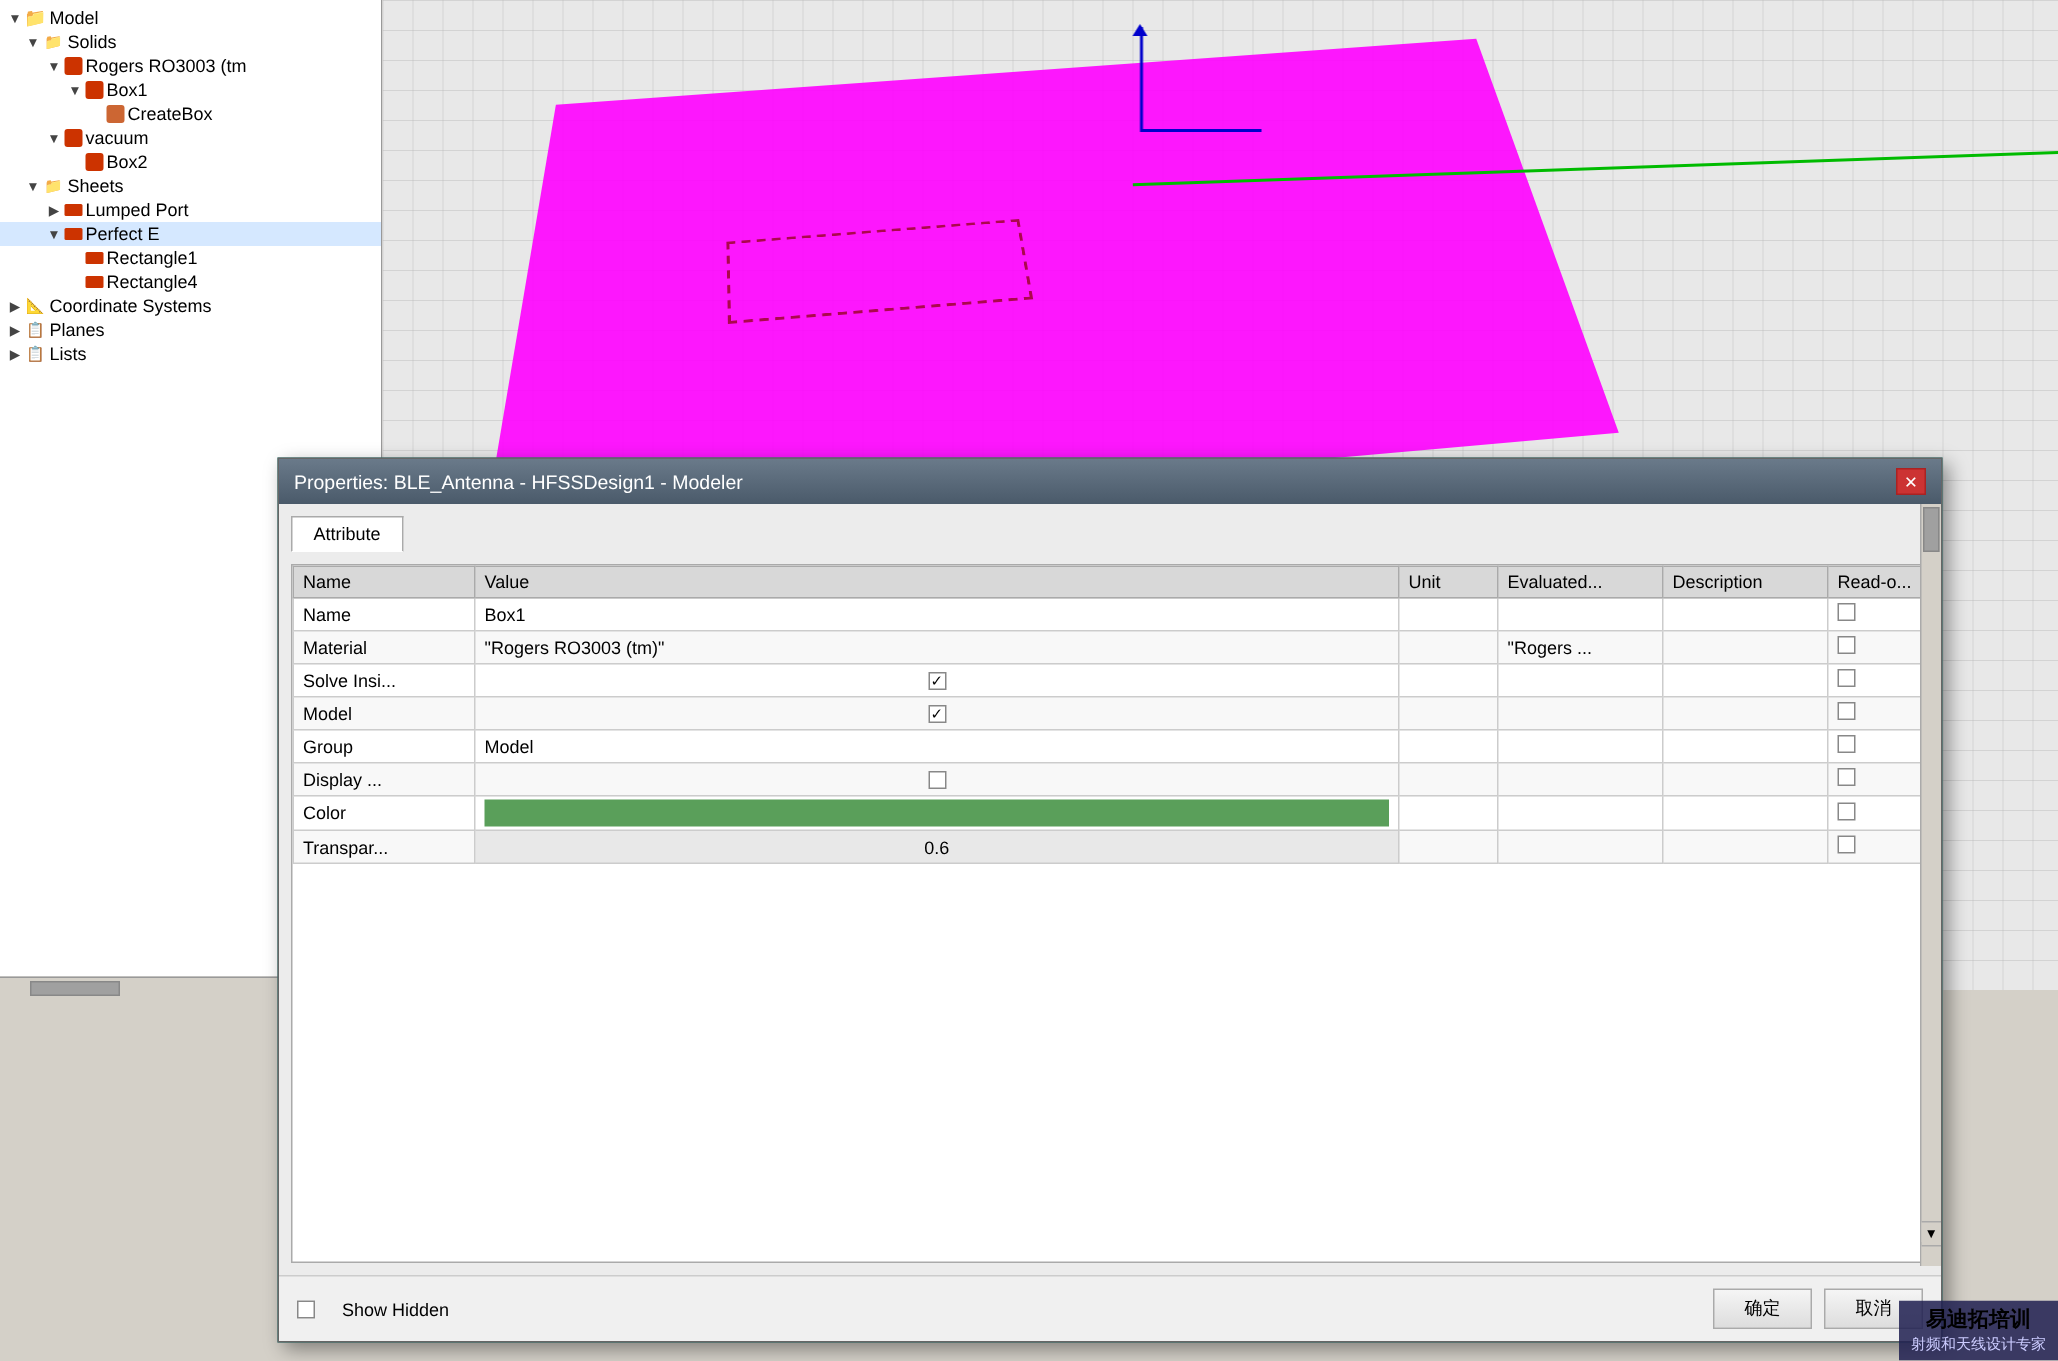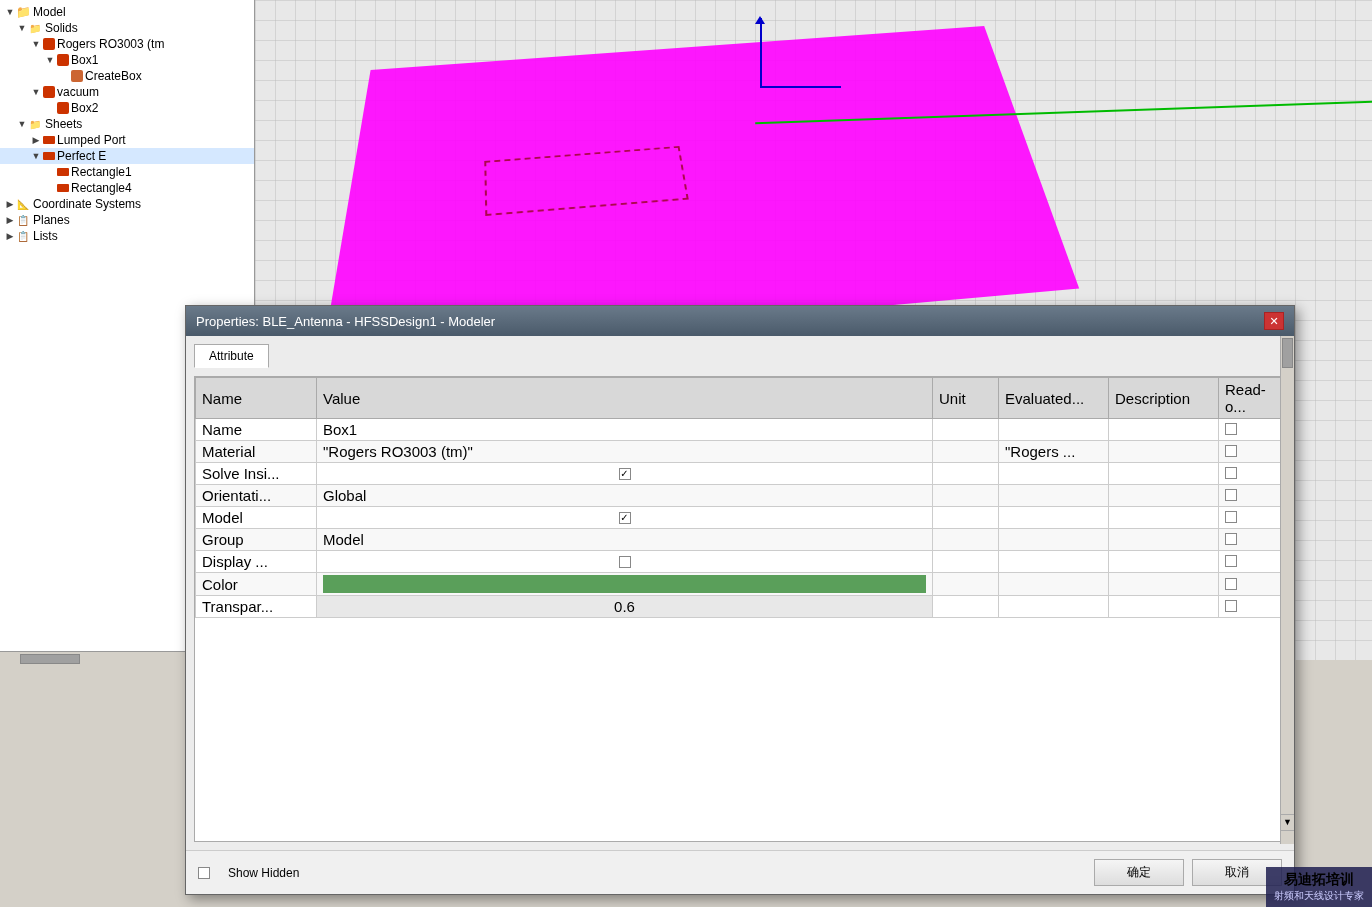--- a/index.html
+++ b/index.html
@@ -194,21 +194,21 @@
     .table-container {
       flex: 1;
       background: white;
       border: 1px solid #aaa;
       overflow: hidden;
     }
 
     .props-table {
       width: 100%;
       border-collapse: collapse;
-      font-size: 15px;
+      font-size: 12px;
     }
 
     .props-table th {
       background: #d8d8d8;
       border: 1px solid #aaa;
       padding: 3px 6px;
       text-align: left;
       font-weight: normal;
     }
 
@@ -250,21 +250,21 @@
     }
 
     .show-hidden-area {
       display: flex;
       align-items: center;
       gap: 18px;
       margin-right: auto;
     }
 
     .btn-ok, .btn-cancel {
-      padding: 4px 32px;
+      padding: 4px 20px;
       background: linear-gradient(to bottom, #f5f5f5, #ddd);
       border: 1px solid #aaa;
       cursor: pointer;
       font-size: 12px;
       min-width: 60px;
     }
 
     
     .watermark {
       position: absolute;
@@ -450,28 +450,20 @@
               <div style="display:flex;align-items:center;justify-content:center;">
                 <div class="cb checked"></div>
               </div>
             </td>
             <td></td>
             <td></td>
             <td></td>
             <td><div class="cb"></div></td>
           </tr>
 
-          <tr>
-            <td>Orientati...</td>
-            <td>Global</td>
-            <td></td>
-            <td></td>
-            <td></td>
-            <td><div class="cb"></div></td>
-          </tr>
 
           <tr>
             <td>Model</td>
             <td>
               <div style="display:flex;align-items:center;justify-content:center;">
                 <div class="cb checked"></div>
               </div>
             </td>
             <td></td>
             <td></td>

